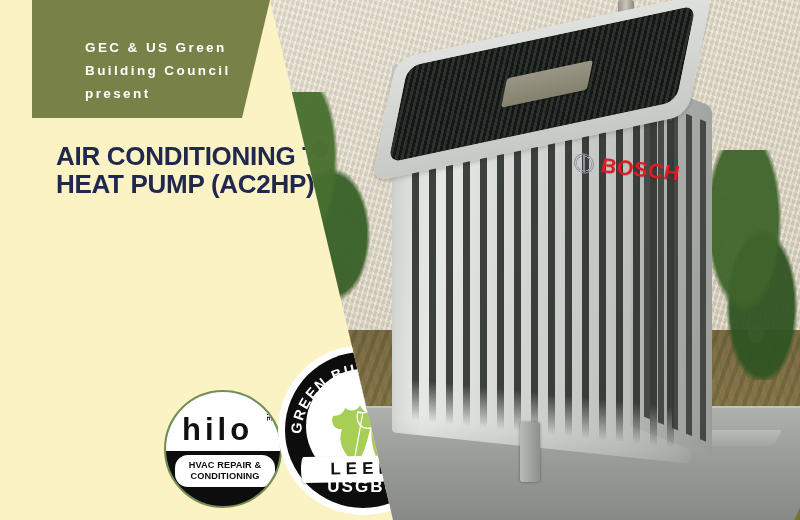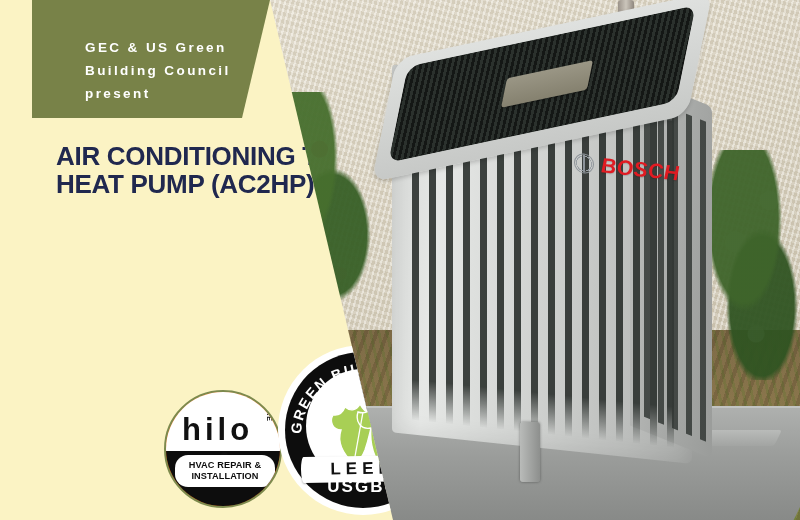--- a/index.html
+++ b/index.html
@@ -213,21 +213,21 @@
     line-height:1.02;
     letter-spacing:-0.5px;
   }
 
   
   .hilo {
     position:absolute; left:132px; top:390px;
     width:118px; height:118px;
     border-radius:50%;
     border:2.5px solid #7d8a4e;
-    background:#f97316;
+    background:#14b8a6;
     overflow:hidden;
   }
   .hilo-top {
     position:absolute; left:0; top:0; width:100%; height:52%;
     background:#ffffff;
   }
   .hilo-bot {
     position:absolute; left:0; bottom:0; width:100%; height:48%;
     background:#0d0d0d;
   }
@@ -342,21 +342,21 @@
 
 
     <div class="hilo">
       <div class="hilo-top"></div>
       <div class="hilo-bot"></div>
       <div class="hilo-word">hilo</div>
       <div class="hilo-dot"></div>
       <div class="hilo-aire">AIRE</div>
       <div class="hilo-pill">
         <div>HVAC REPAIR &amp;</div>
-        <div>INSTALLATION</div>
+        <div>CONDITIONING</div>
       </div>
     </div>
 
     <div class="usgbc">
       <div class="usgbc-ring">
 
         <svg class="arc-text" viewBox="0 0 156 156">
           <defs>
             <path id="arcpath" d="M 16,84 A 62,62 0 1 1 140,84"></path>
           </defs>

